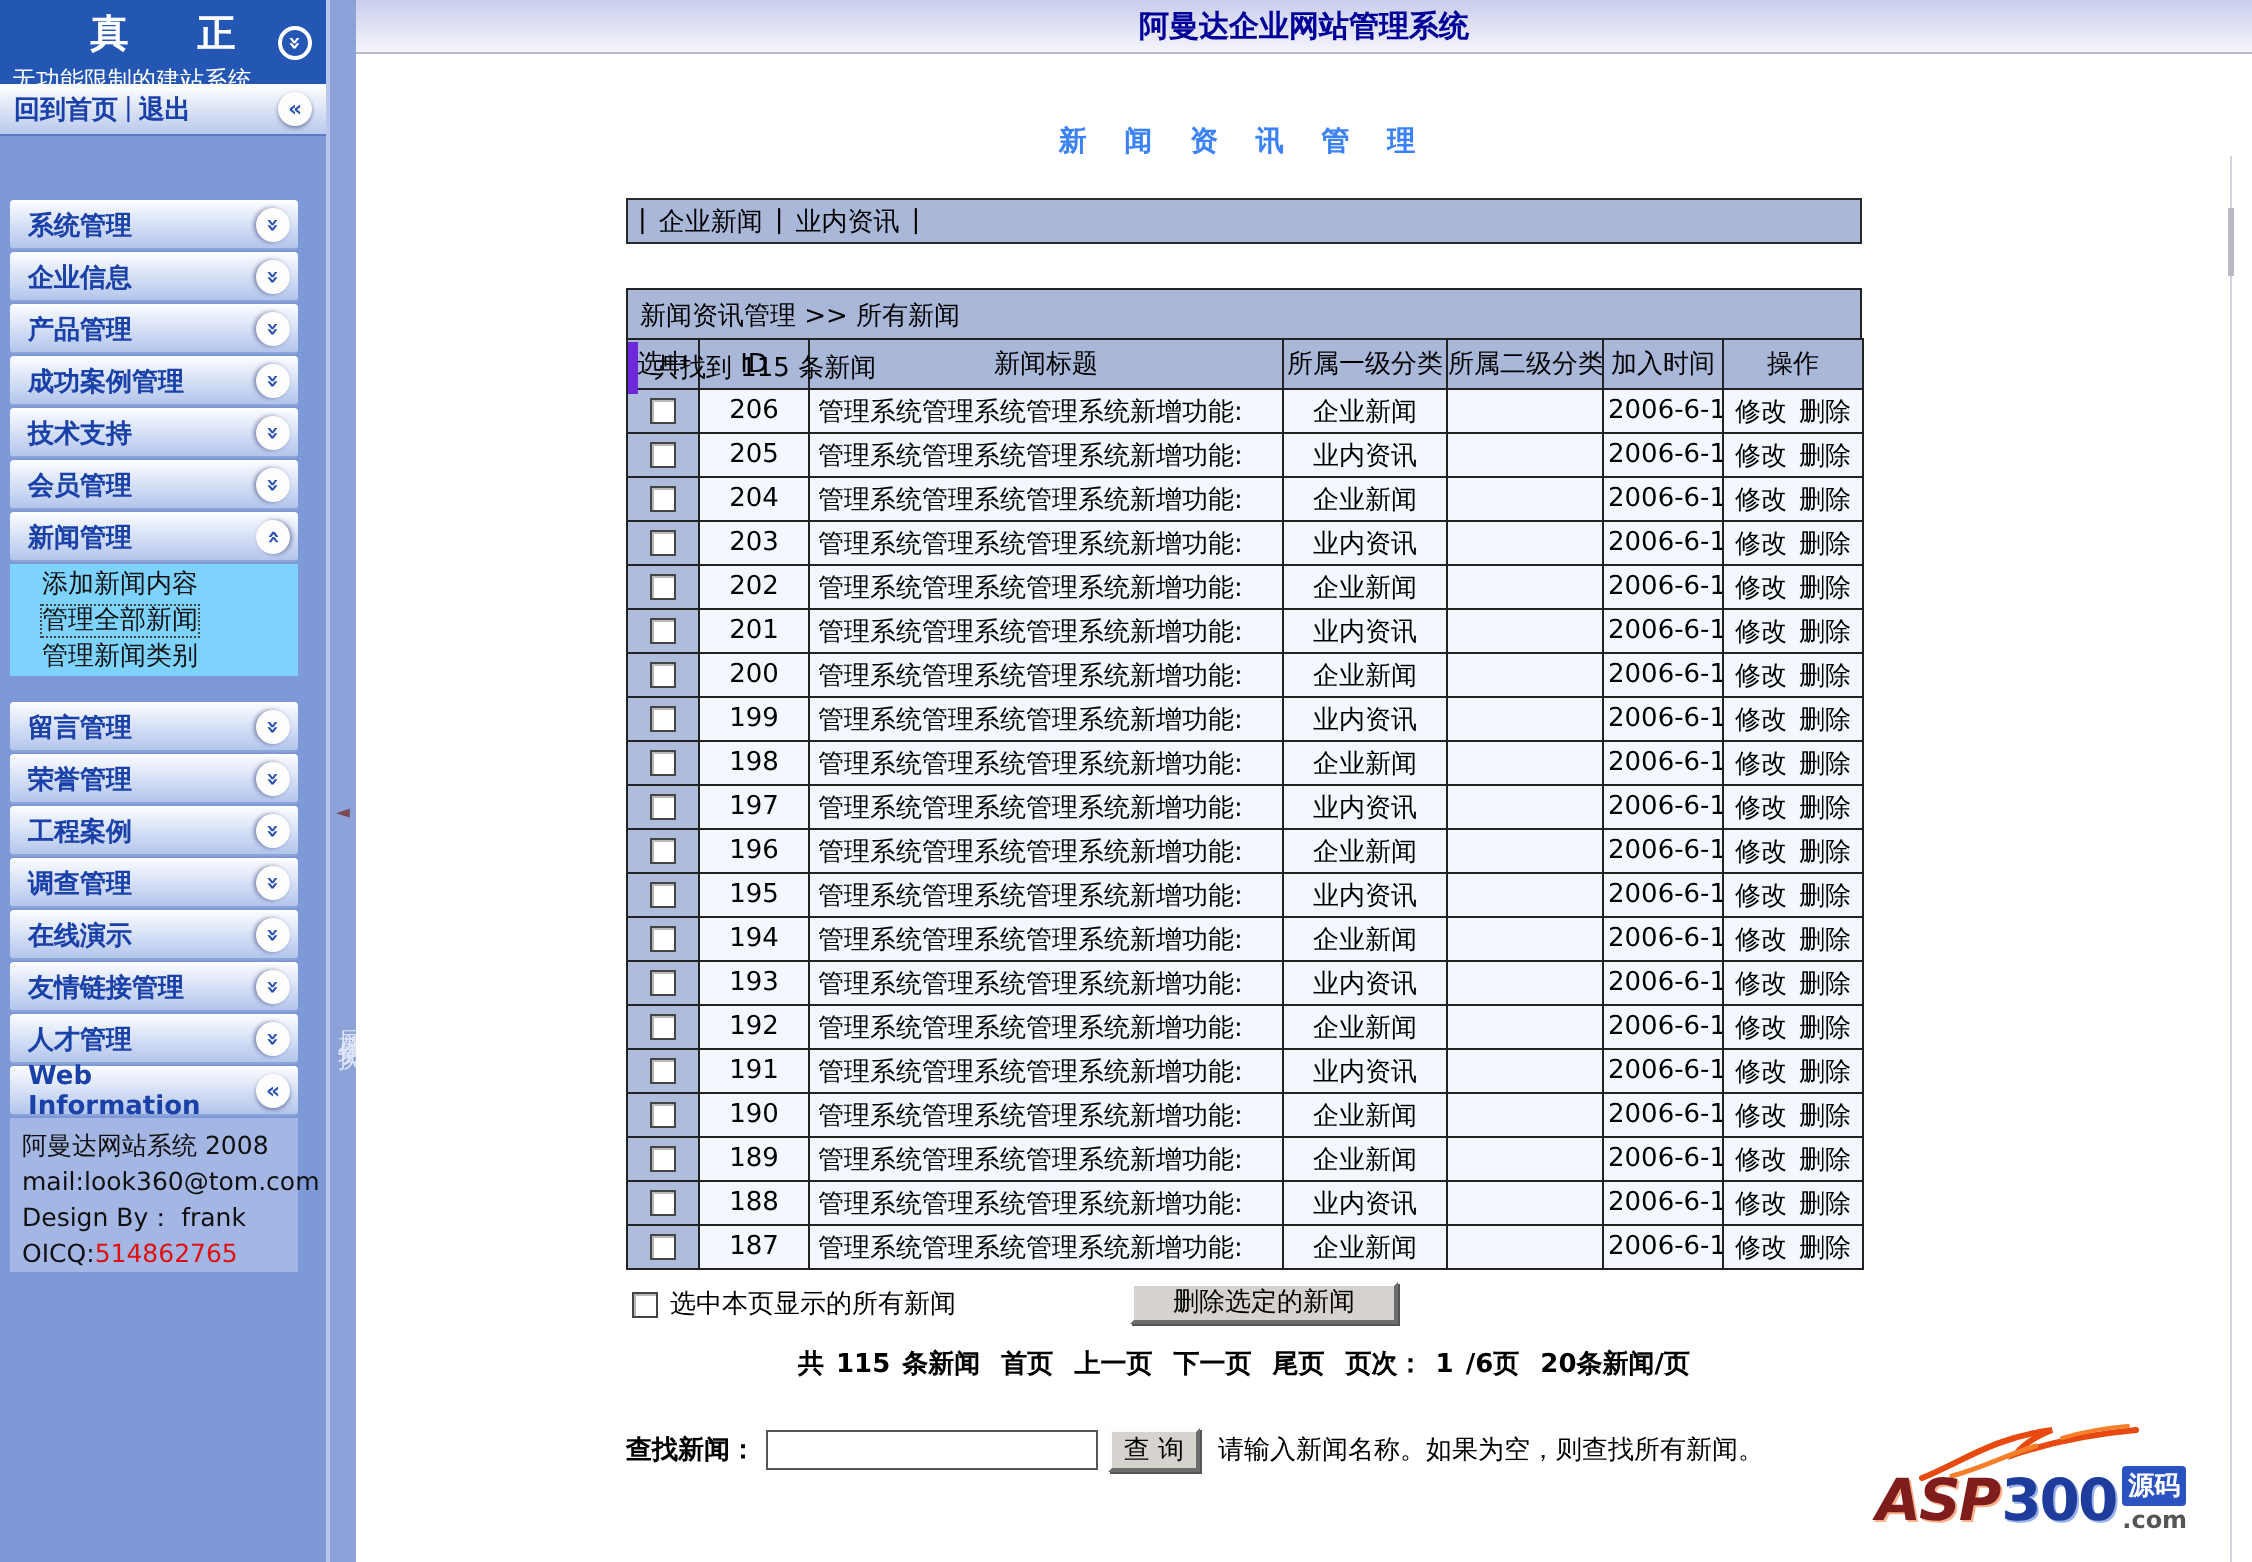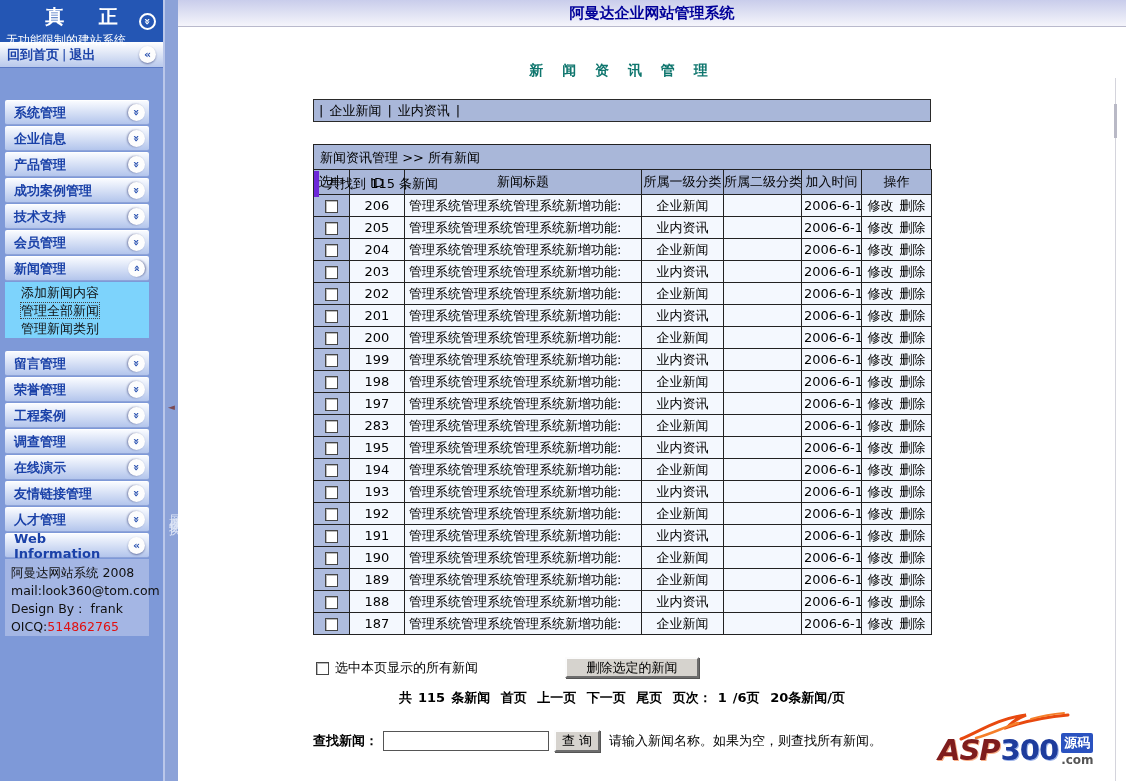--- a/index.html
+++ b/index.html
@@ -28,39 +28,39 @@
 
   
   .divider { position:absolute; left:163px; top:0; width:15px; height:781px; background:#8ca2d8; border-left:2px solid #bac7ea; cursor:pointer; }
   .tri { position:absolute; top:402px; left:3px; font-size:9px; color:#7c4a52; }
   .vtext { position:absolute; top:505px; left:1px; writing-mode:vertical-rl; color:#dfe6f6; font-size:12px; letter-spacing:3px; }
 
   
   .main { position:absolute; left:178px; top:0; width:948px; height:781px; background:#fff; }
   .topbar { height:27px; background:linear-gradient(#c9cdeb,#f5f5fb); border-bottom:1px solid #b9b9cc; text-align:center; }
   .topbar h1 { font-size:15px; line-height:26px; color:#000099; font-weight:bold; }
-  .pagetitle { position:absolute; top:62px; left:135px; width:618px; text-align:center; font-size:14px; font-weight:bold; letter-spacing:7px; color:#0f766e; }
+  .pagetitle { position:absolute; top:62px; left:135px; width:618px; text-align:center; font-size:14px; font-weight:bold; letter-spacing:7px; color:#3b82f6; }
   .content { position:absolute; left:135px; top:99px; width:618px; }
   .tabbar { height:23px; background:#a9b7d9; border:1px solid #2a2a2a; display:flex; align-items:center; font-size:13px; color:#000; padding:0 5px; }
   .tabbar .tab { margin:0 6px; color:#000; text-decoration:none; cursor:pointer; }
   .tabbar .tsep { cursor:default; }
   .infobar { margin-top:22px; height:25px; background:#a9b7d9; border:1px solid #222; border-bottom:none; display:flex; font-size:13px; color:#000;flex-direction:column; }
   .infobar-left { flex:1; padding:4px 6px; }
   .infobar-right { width:150px; border-left:5px solid #6d28d9; padding:4px 8px; }
 
   table.news { border-collapse:collapse; width:618px; font-size:13px; table-layout:fixed; }
   .news th, .news td { border:1px solid #222; overflow:hidden; white-space:nowrap; }
   .news th { background:#a9b7d9; font-weight:normal; height:25px; text-align:center; }
   .news td { height:22px; background:#f4f8fe; text-align:center; padding:0 2px; }
   .news td.check { background:#aebcde; }
   .news td.title { text-align:left; padding-left:4px; }
   .news a.op { color:#000; text-decoration:none; margin:0 3px; cursor:pointer; }
   .cb { width:13px; height:13px; background:#fff; border:1px solid #454545; display:inline-block; vertical-align:middle; box-shadow:inset 1px 1px 0 #b9b9b9; cursor:pointer; }
 
-  .footer-row { margin-top:22px; height:22px; position:relative; font-size:13px; display:flex; align-items:center; }
+  .footer-row { margin-top:6px; height:22px; position:relative; font-size:13px; display:flex; align-items:center; }
   .footer-row .cb { margin:0 6px 0 3px; }
   .del-btn { position:absolute; left:252px; top:0; width:134px; height:21px; background:#d6d3ce; border:2px solid; border-color:#fcfcfc #6d6d6d #6d6d6d #fcfcfc; box-shadow:1px 1px 0 #555; font-size:13px; font-family:inherit; cursor:pointer; line-height:15px; }
   .pagination { margin-top:10px; text-align:center; font-size:13px; font-weight:bold; color:#000; }
   .pagination span, .pagination a { margin:0 3px; color:#000; text-decoration:none; }
   .pagination a { cursor:pointer; }
   .page-cur { color:#e01010; }
   .search-row { margin-top:23px; display:flex; align-items:center; font-size:13px; }
   .search-label { font-weight:bold; }
   .search-input { width:166px; height:20px; border:1px solid #555; margin:0 5px; font-size:13px; padding:0 3px; font-family:inherit; }
   .query-btn { width:46px; height:22px; background:#d6d3ce; border:2px solid; border-color:#fcfcfc #6d6d6d #6d6d6d #fcfcfc; box-shadow:1px 1px 0 #555; font-size:13px; font-family:inherit; cursor:pointer; }
@@ -310,21 +310,21 @@
               <td class="check"><span class="cb"></span></td>
               <td>197</td>
               <td class="title">管理系统管理系统管理系统新增功能:</td>
               <td>业内资讯</td>
               <td></td>
               <td>2006-6-16</td>
               <td><a class="op">修改</a><a class="op">删除</a></td>
             </tr>
             <tr>
               <td class="check"><span class="cb"></span></td>
-              <td>283</td>
+              <td>196</td>
               <td class="title">管理系统管理系统管理系统新增功能:</td>
               <td>企业新闻</td>
               <td></td>
               <td>2006-6-16</td>
               <td><a class="op">修改</a><a class="op">删除</a></td>
             </tr>
             <tr>
               <td class="check"><span class="cb"></span></td>
               <td>195</td>
               <td class="title">管理系统管理系统管理系统新增功能:</td>

